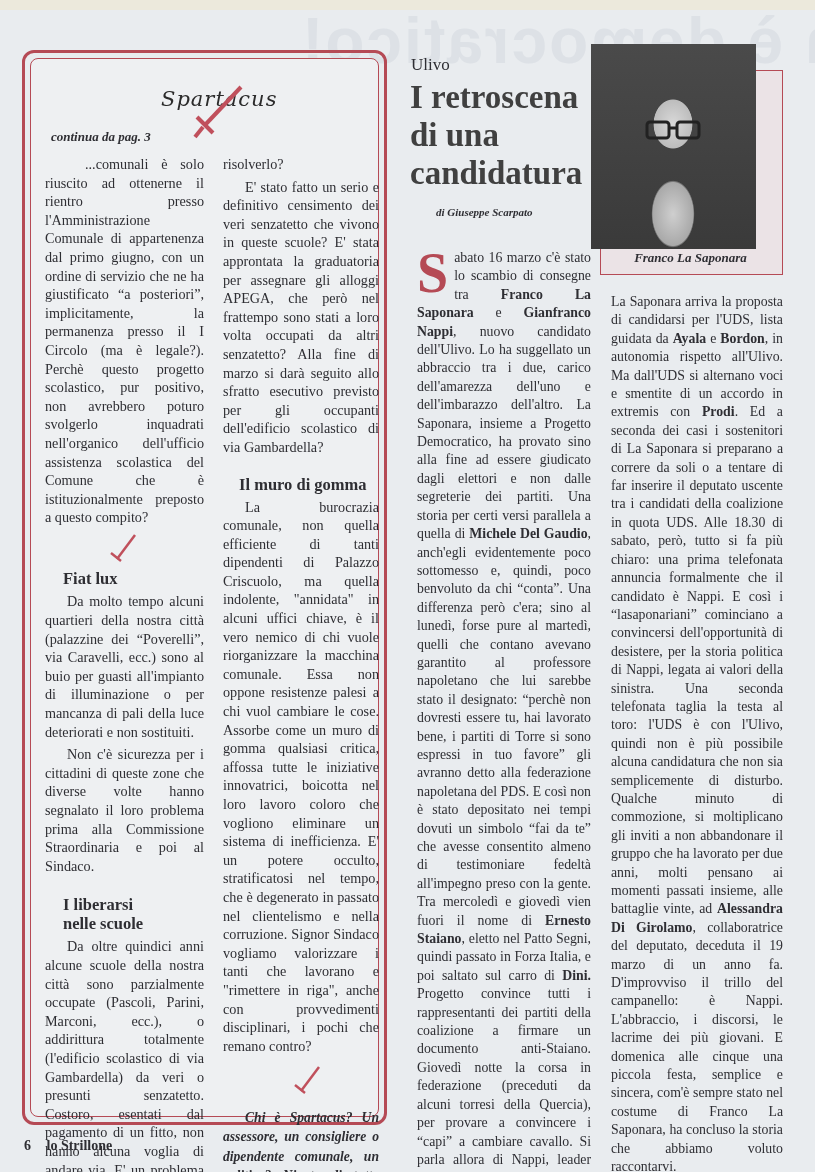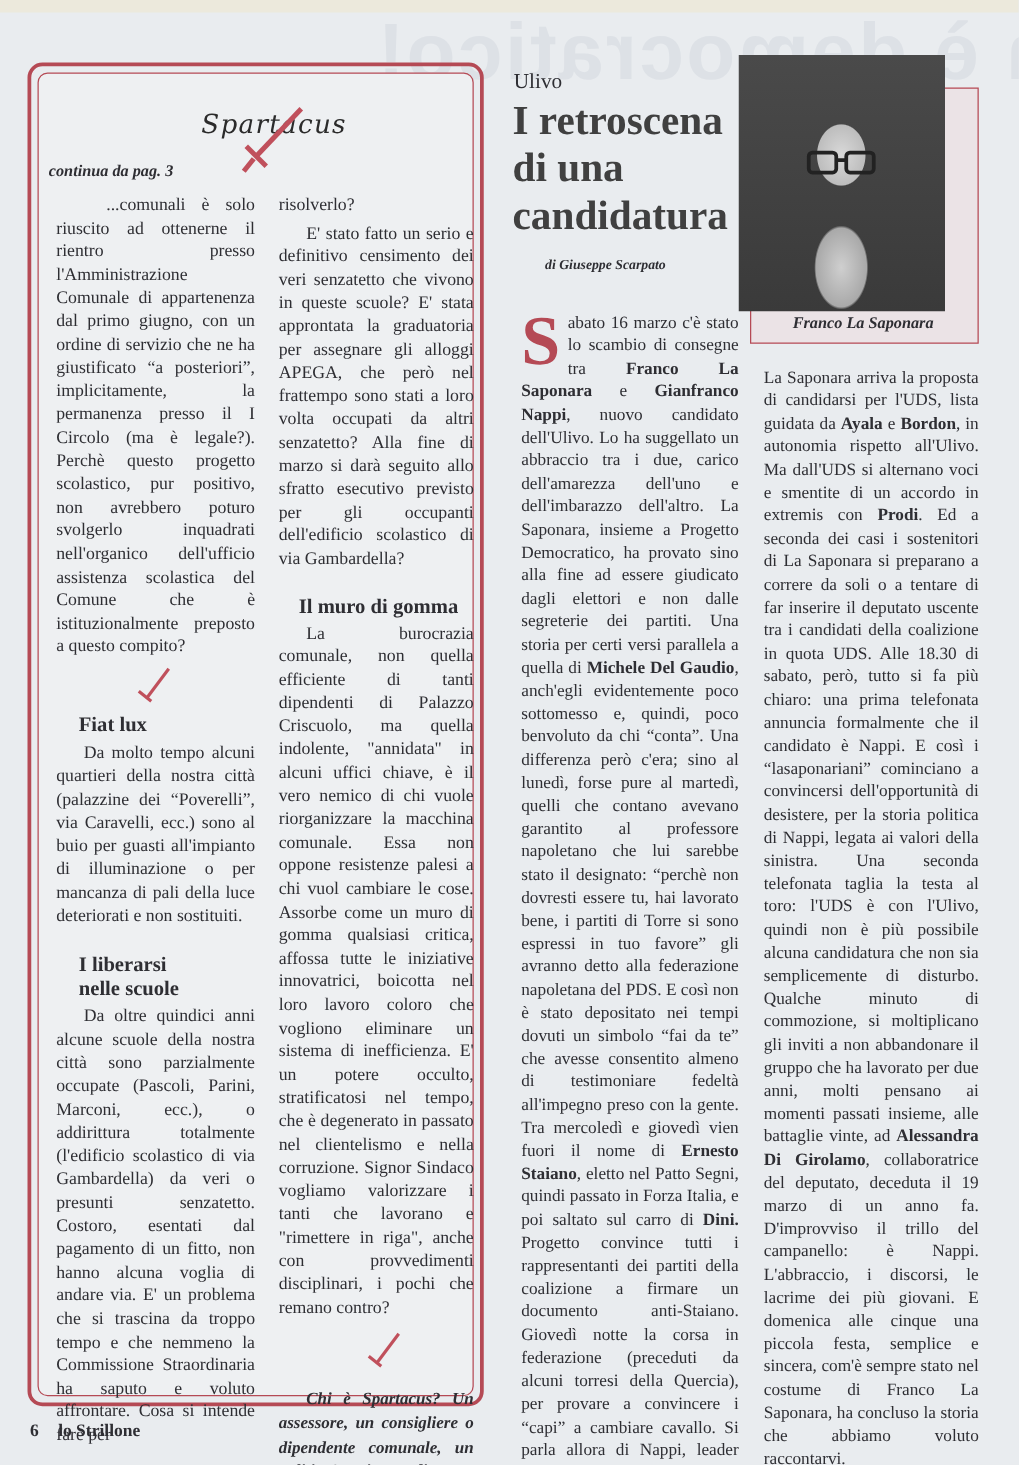--- a/index.html
+++ b/index.html
@@ -4,21 +4,21 @@
 <style>
   html,body{margin:0;padding:0;}
   body{width:815px;height:1172px;position:relative;overflow:hidden;background:#e9ecef;font-family:"Liberation Serif","DejaVu Serif",serif;color:#2e2e33;}
   .topband{position:absolute;left:0;top:0;width:815px;height:10px;background:#ece9dc;}
   .watermark{position:absolute;left:300px;top:4px;font-family:"Liberation Sans",sans-serif;font-weight:bold;font-size:64px;color:#dde1e6;transform:scaleX(-1);white-space:nowrap;letter-spacing:2px;}
   
   .sbox{position:absolute;left:22px;top:50px;width:365px;height:1075px;border:3px solid #b54a55;border-radius:12px;box-sizing:border-box;}
   .sbox-inner{position:absolute;left:5px;top:5px;right:5px;bottom:5px;border:1.5px solid #b54a55;border-radius:8px;background:#eef0f2;}
   .s-title{position:absolute;left:130px;top:28px;font-family:"DejaVu Serif",serif;font-size:21px;color:#2b2b2b;letter-spacing:1px;font-style:italic;}
   .sword{position:absolute;}
-  .cont{position:absolute;left:8px;top:70px;font-style:italic;font-weight:bold;font-size:13px;}
+  .cont{position:absolute;left:20px;top:70px;font-style:italic;font-weight:bold;font-size:13px;}
   .col{position:absolute;font-size:14.2px;line-height:18.6px;text-align:justify;}
   .col p{margin:4px;text-indent:22px;}
   .col p.noind{text-indent:0;}
   .h3{font-family:"Liberation Serif",serif;font-weight:bold;font-size:16.5px;line-height:19px;margin:0;}
   .ital{font-style:italic;font-weight:bold;}
   
   .kicker{position:absolute;left:411px;top:55px;font-weight:normal;font-size:17px;}
   .headline{position:absolute;left:410px;top:78px;width:190px;font-weight:bold;font-size:33px;line-height:38px;color:#404040;}
   .byline{position:absolute;left:436px;top:206px;font-style:italic;font-weight:bold;font-size:11px;}
   .photo-frame{position:absolute;left:600px;top:70px;width:181px;height:203px;border:1.5px solid #b54a55;background:#ebe3e6;}
@@ -47,20 +47,21 @@
     <div class="cont">continua da pag. 3</div>
 
     <div class="col" style="left:10px;top:92px;width:167px;">
       <p style="text-indent:40px">...comunali è solo riuscito ad ottenerne il rientro presso l'Amministrazione Comunale di appartenenza dal primo giugno, con un ordine di servizio che ne ha giustificato “a posteriori”, implicitamente, la permanenza presso il I Circolo (ma è legale?). Perchè questo progetto scolastico, pur positivo, non avrebbero poturo svolgerlo inquadrati nell'organico dell'ufficio assistenza scolastica del Comune che è istituzionalmente preposto a questo compito?</p>
       <svg width="167" height="34" viewBox="0 0 167 34">
         <line x1="94" y1="4" x2="76" y2="28" stroke="#c0505c" stroke-width="2.5"></line>
         <line x1="70" y1="22" x2="80" y2="30" stroke="#c0505c" stroke-width="2.5"></line>
       </svg>
       <h3 class="h3" style="padding-left:22px">Fiat lux</h3>
       <p>Da molto tempo alcuni quartieri della nostra città (palazzine dei “Poverelli”, via Caravelli, ecc.) sono al buio per guasti all'impianto di illuminazione o per mancanza di pali della luce deteriorati e non sostituiti.</p>
+      <p style="margin-top:4px">Non c'è sicurezza per i cittadini di queste zone che diverse volte hanno segnalato il loro problema prima alla Commissione Straordinaria e poi al Sindaco.</p>
       <div style="height:16px"></div>
       <h3 class="h3" style="padding-left:22px">I liberarsi</h3>
       <h3 class="h3" style="padding-left:22px">nelle scuole</h3>
       <p>Da oltre quindici anni alcune scuole della nostra città sono parzialmente occupate (Pascoli, Parini, Marconi, ecc.), o addirittura totalmente (l'edificio scolastico di via Gambardella) da veri o presunti senzatetto. Costoro, esentati dal pagamento di un fitto, non hanno alcuna voglia di andare via. E' un problema che si trascina da troppo tempo e che nemmeno la Commissione Straordinaria ha saputo e voluto affrontare. Cosa si intende fare per</p>
     </div>
 
     <div class="col" style="left:188px;top:92px;width:164px;">
       <p class="noind">risolverlo?</p>
       <p>E' stato fatto un serio e definitivo censimento dei veri senzatetto che vivono in queste scuole? E' stata approntata la graduatoria per assegnare gli alloggi APEGA, che però nel frattempo sono stati a loro volta occupati da altri senzatetto? Alla fine di marzo si darà seguito allo sfratto esecutivo previsto per gli occupanti dell'edificio scolastico di via Gambardella?</p>
       <div style="height:14px"></div>

